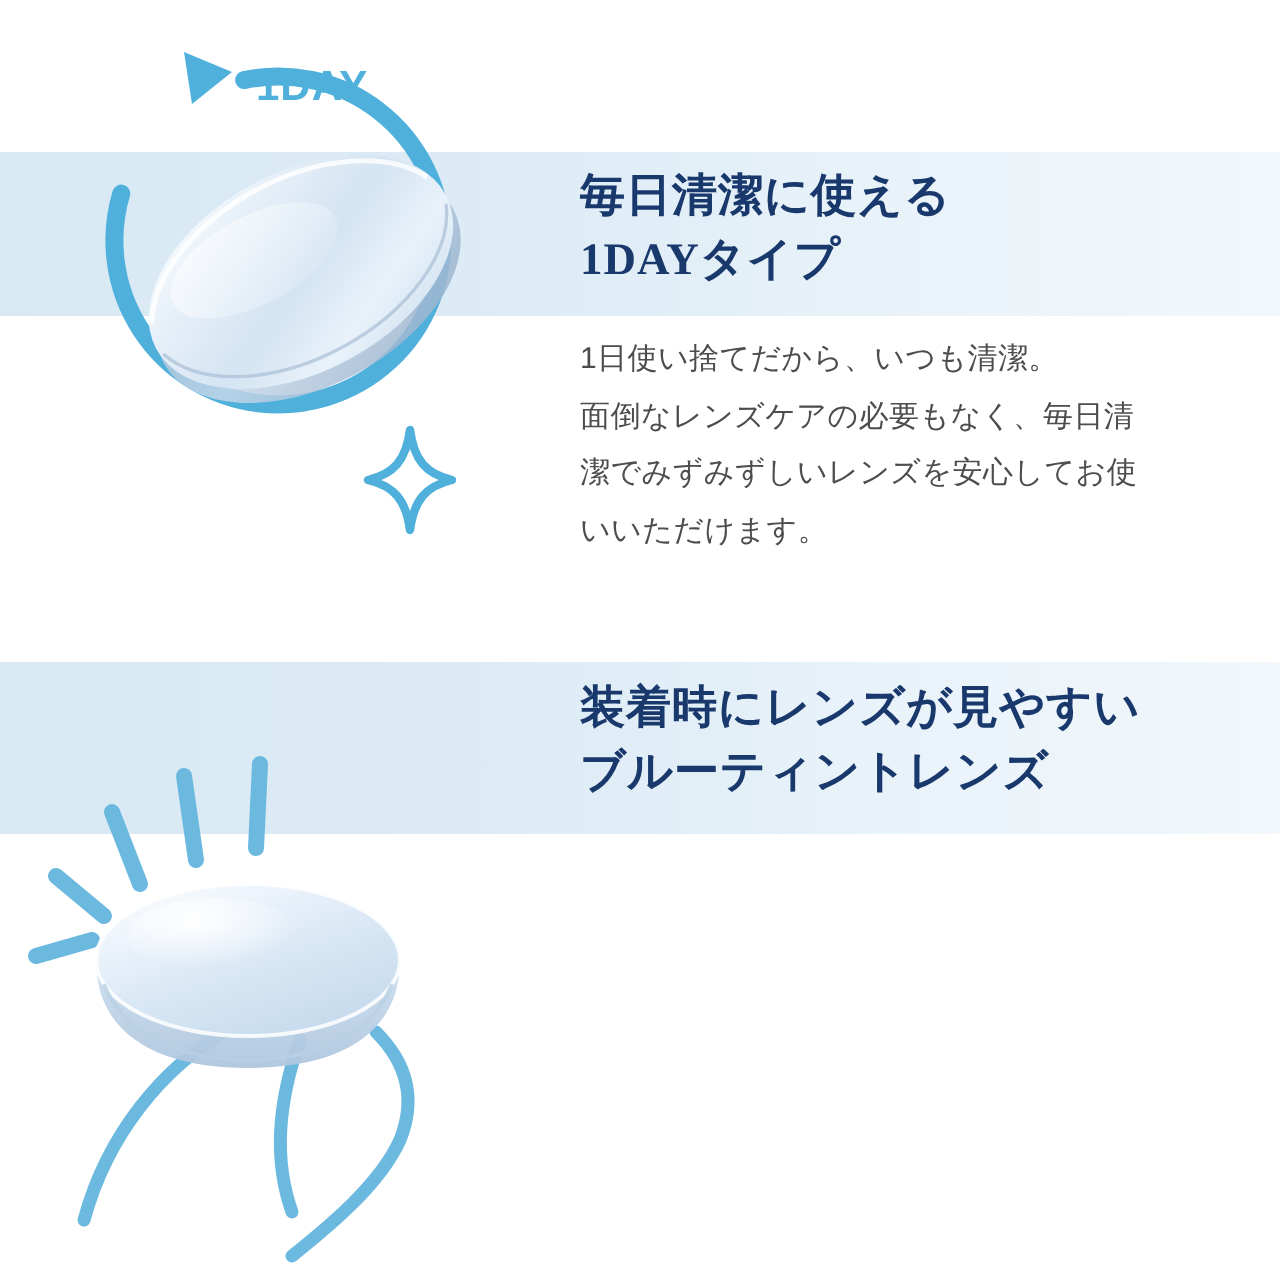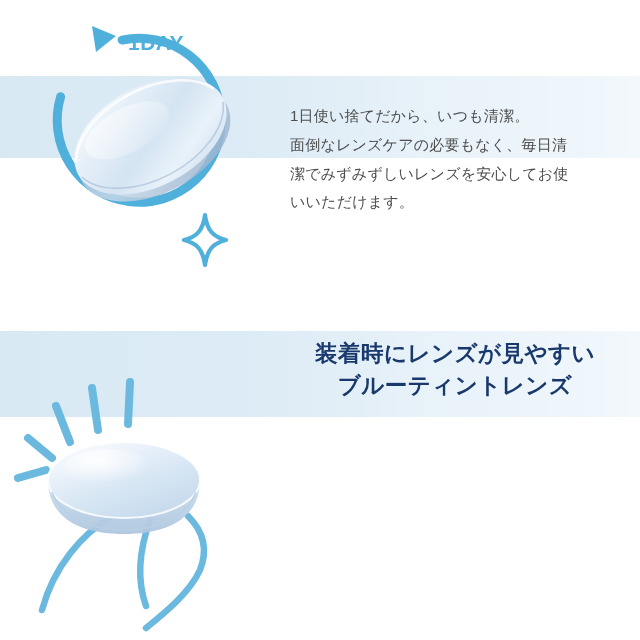--- a/index.html
+++ b/index.html
@@ -53,21 +53,21 @@
   .art svg { display: block; }
 
   .copy {
     position: absolute;
     left: 290px;
     top: 0;
     width: 330px;
   }
 
   .feature-1 .copy { padding-top: 82px; }
-  .feature-2 .copy { padding-top: 18px; text-align: center; }
+  .feature-2 .copy { padding-top: 18px; }
 
   .heading {
     margin: 0;
     font-family: "Liberation Serif", "DejaVu Serif", serif;
     font-weight: bold;
     font-size: 22.5px;
     line-height: 1.42;
     letter-spacing: 0.5px;
     color: #19396d;
     white-space: pre-line;
@@ -143,20 +143,22 @@
                    C 213 243 207 250 205 265
                    C 203 250 197 243 184 240
                    C 197 237 203 230 205 215 Z" fill="none" stroke="#4fb0dc" stroke-width="4.2" stroke-linejoin="round"></path>
         </g>
 
         <text class="oneday-label" x="128" y="50" fill="#4fb0dc">1DAY</text>
       </svg>
     </div>
 
     <div class="copy">
+      <h2 class="heading">毎日清潔に使える
+1DAYタイプ</h2>
       <p class="body-copy">1日使い捨てだから、いつも清潔。
 面倒なレンズケアの必要もなく、毎日清
 潔でみずみずしいレンズを安心してお使
 いいただけます。</p>
     </div>
   </section>
 
   <section class="feature feature-2">
 
     <div class="art">

